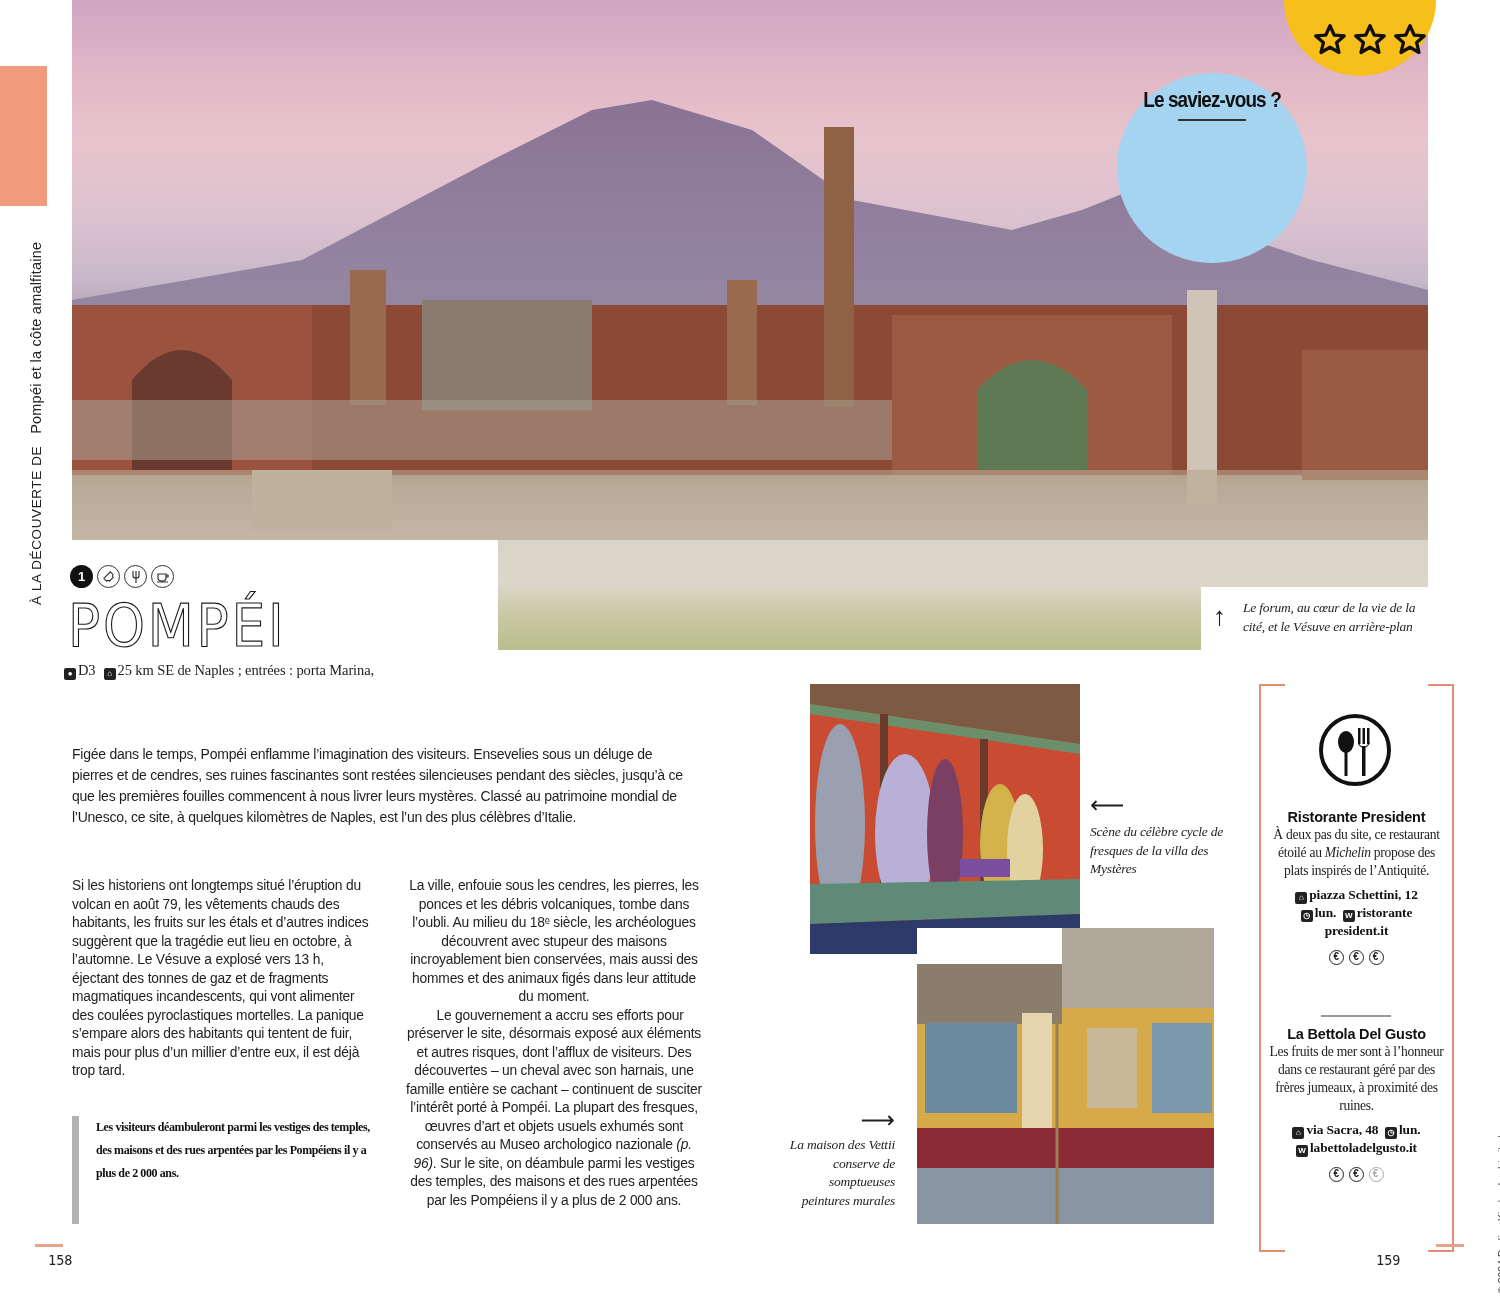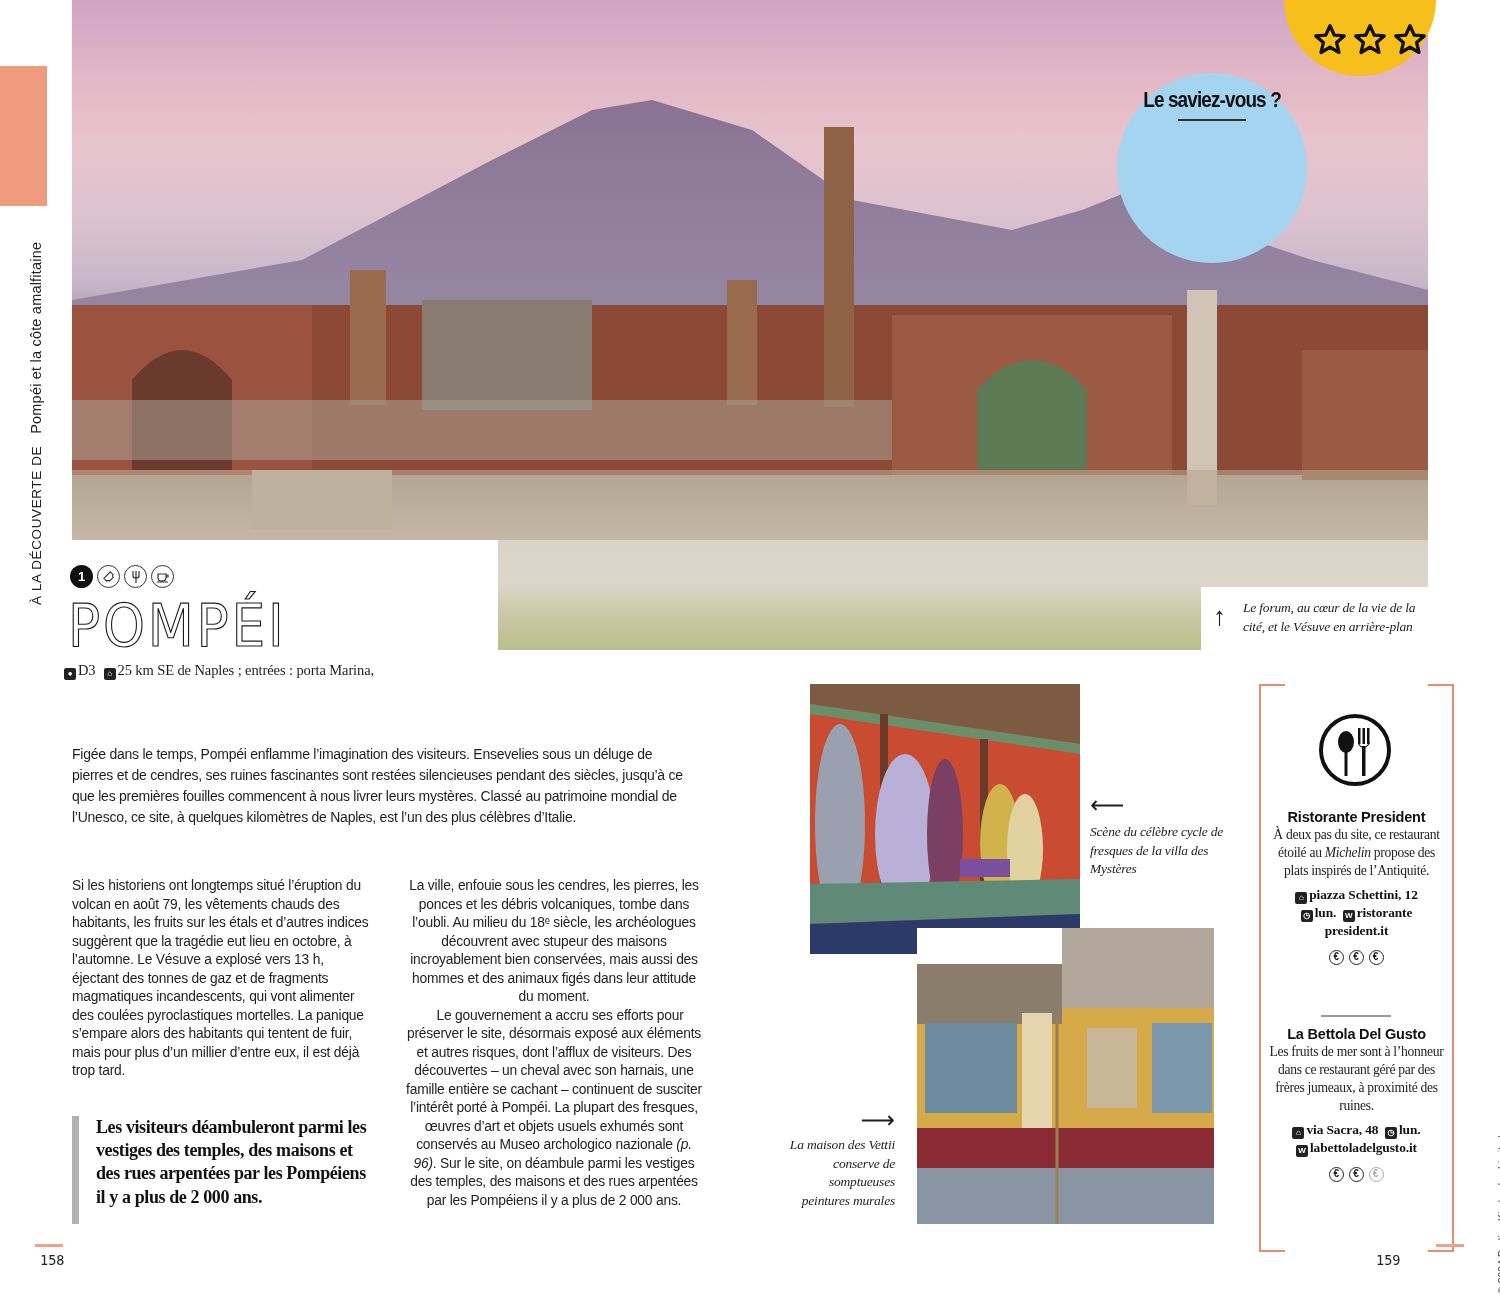--- a/index.html
+++ b/index.html
@@ -50,21 +50,21 @@
   
   .intro { position: absolute; left: 72px; top: 744px; width: 620px; font-size: 14px; line-height: 21px; color: #1e1e1e; letter-spacing: -0.25px; }
 
   
   .col { position: absolute; width: 302px; font-size: 13.8px; line-height: 18.5px; color: #222; letter-spacing: -0.2px; }
   .col1 { left: 72px; top: 877px; }
   .col2 { left: 403px; top: 877px; text-align: center; }
   .col p.indent { text-indent: 12px; }
 
   
-  .pullquote { position: absolute; left: 72px; top: 1116px; width: 300px; height: 108px; border-left: 7px solid #b2b2b2; padding-left: 17px; font-family: "Liberation Serif", serif; font-weight: bold; font-size: 18px; line-height: 23.2px; color: #111; letter-spacing: -0.4px; }
+  .pullquote { position: absolute; left: 72px; top: 1116px; width: 300px; height: 108px; border-left: 7px solid #b2b2b2; padding-left: 17px; font-family: "Liberation Serif", serif; font-weight: bold; font-size: 12px; line-height: 23.2px; color: #111; letter-spacing: -0.4px; }
 
   
   .img-villa { position: absolute; left: 810px; top: 684px; width: 270px; height: 270px; overflow: hidden; background: #c54a35; }
   .img-vettii { position: absolute; left: 917px; top: 928px; width: 297px; height: 296px; overflow: hidden; background: #c9a55a; }
   .img-villa svg, .img-vettii svg { position: absolute; left: 0; top: 0; }
 
   .cap-villa { position: absolute; left: 1090px; top: 793px; width: 140px; }
   .cap-villa .arrow { font-size: 24px; line-height: 24px; display: block; margin-bottom: 6px; }
   .cap-vettii { position: absolute; left: 780px; top: 1108px; width: 115px; text-align: right; }
   .cap-vettii .arrow { font-size: 24px; line-height: 24px; display: block; margin-bottom: 4px; }
@@ -81,21 +81,21 @@
   .resto-name { font-weight: bold; font-size: 14.5px; line-height: 18px; color: #111; letter-spacing: -0.2px; }
   .resto-desc { font-family: "Liberation Serif", serif; font-size: 13.6px; line-height: 18px; color: #222; letter-spacing: -0.3px; }
   .resto-info { margin-top: 6px; font-family: "Liberation Serif", serif; font-size: 13.4px; line-height: 17.5px; color: #111; font-weight: bold; letter-spacing: -0.1px; }
   .resto-price { margin-top: 8px; font-size: 13px; letter-spacing: 1px; }
   .euro { display: inline-block; width: 15px; height: 15px; border: 1.3px solid #222; border-radius: 50%; font-size: 10px; line-height: 12px; text-align: center; color: #222; font-weight: bold; }
   .euro.dim { border-color: #aaa; color: #aaa; }
   .divider { width: 70px; height: 2px; background: #999; margin: 0 auto; position: absolute; left: 60px; top: 331px; }
 
   
   .pg { position: absolute; top: 1252px; font-family: "DejaVu Sans Mono", monospace; font-size: 13.5px; color: #222; }
-  .pg-l { left: 40px; } .pg-r { left: 1376px; }
+  .pg-l { left: 48px; } .pg-r { left: 1376px; }
   .pg-bar { position: absolute; top: 1244px; width: 28px; height: 3px; background: #eba28a; }
   .pg-bar.l { left: 35px; } .pg-bar.r { left: 1436px; }
   .copyright { position: absolute; left: 1496px; top: 1294px; transform-origin: left top; transform: rotate(-90deg); white-space: nowrap; font-size: 10.5px; color: #444; }
 </style>
 </head>
 <body>
 
 <div class="side-tab"></div>
 <div class="side-title">
   <span class="caps">À LA DÉCOUVERTE DE</span>

